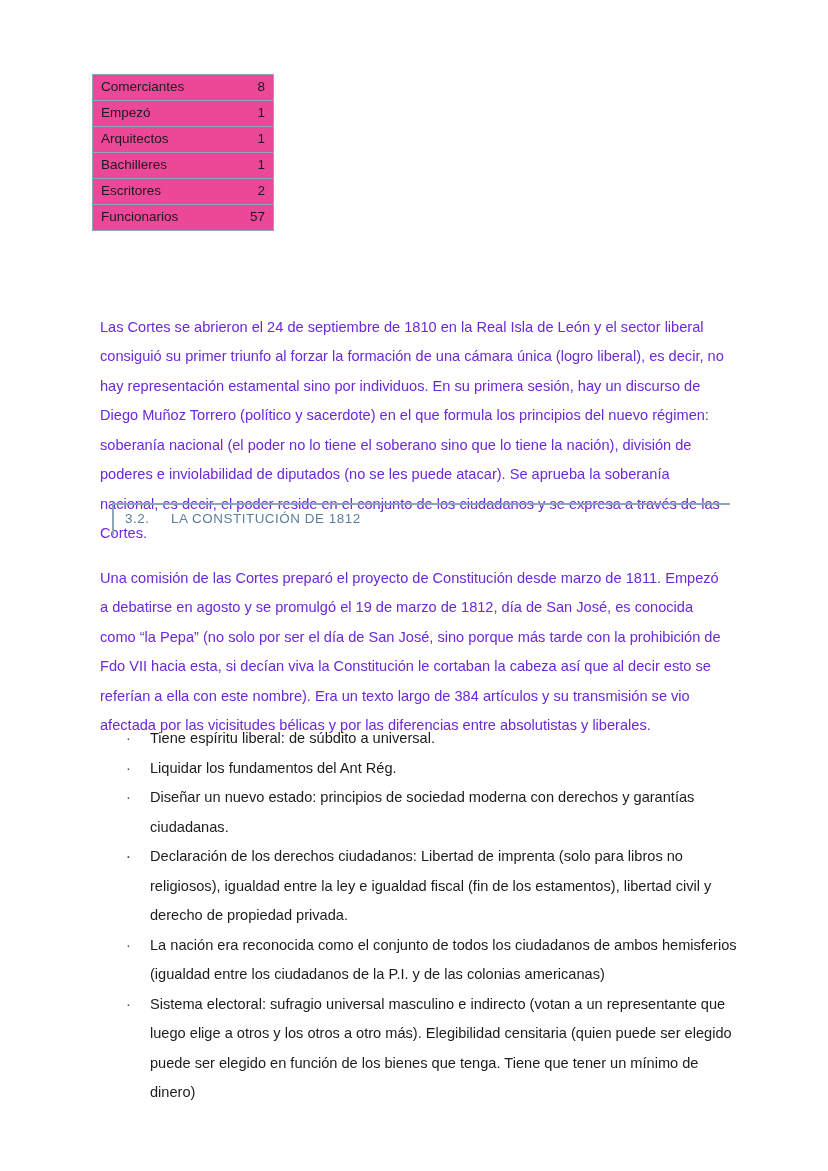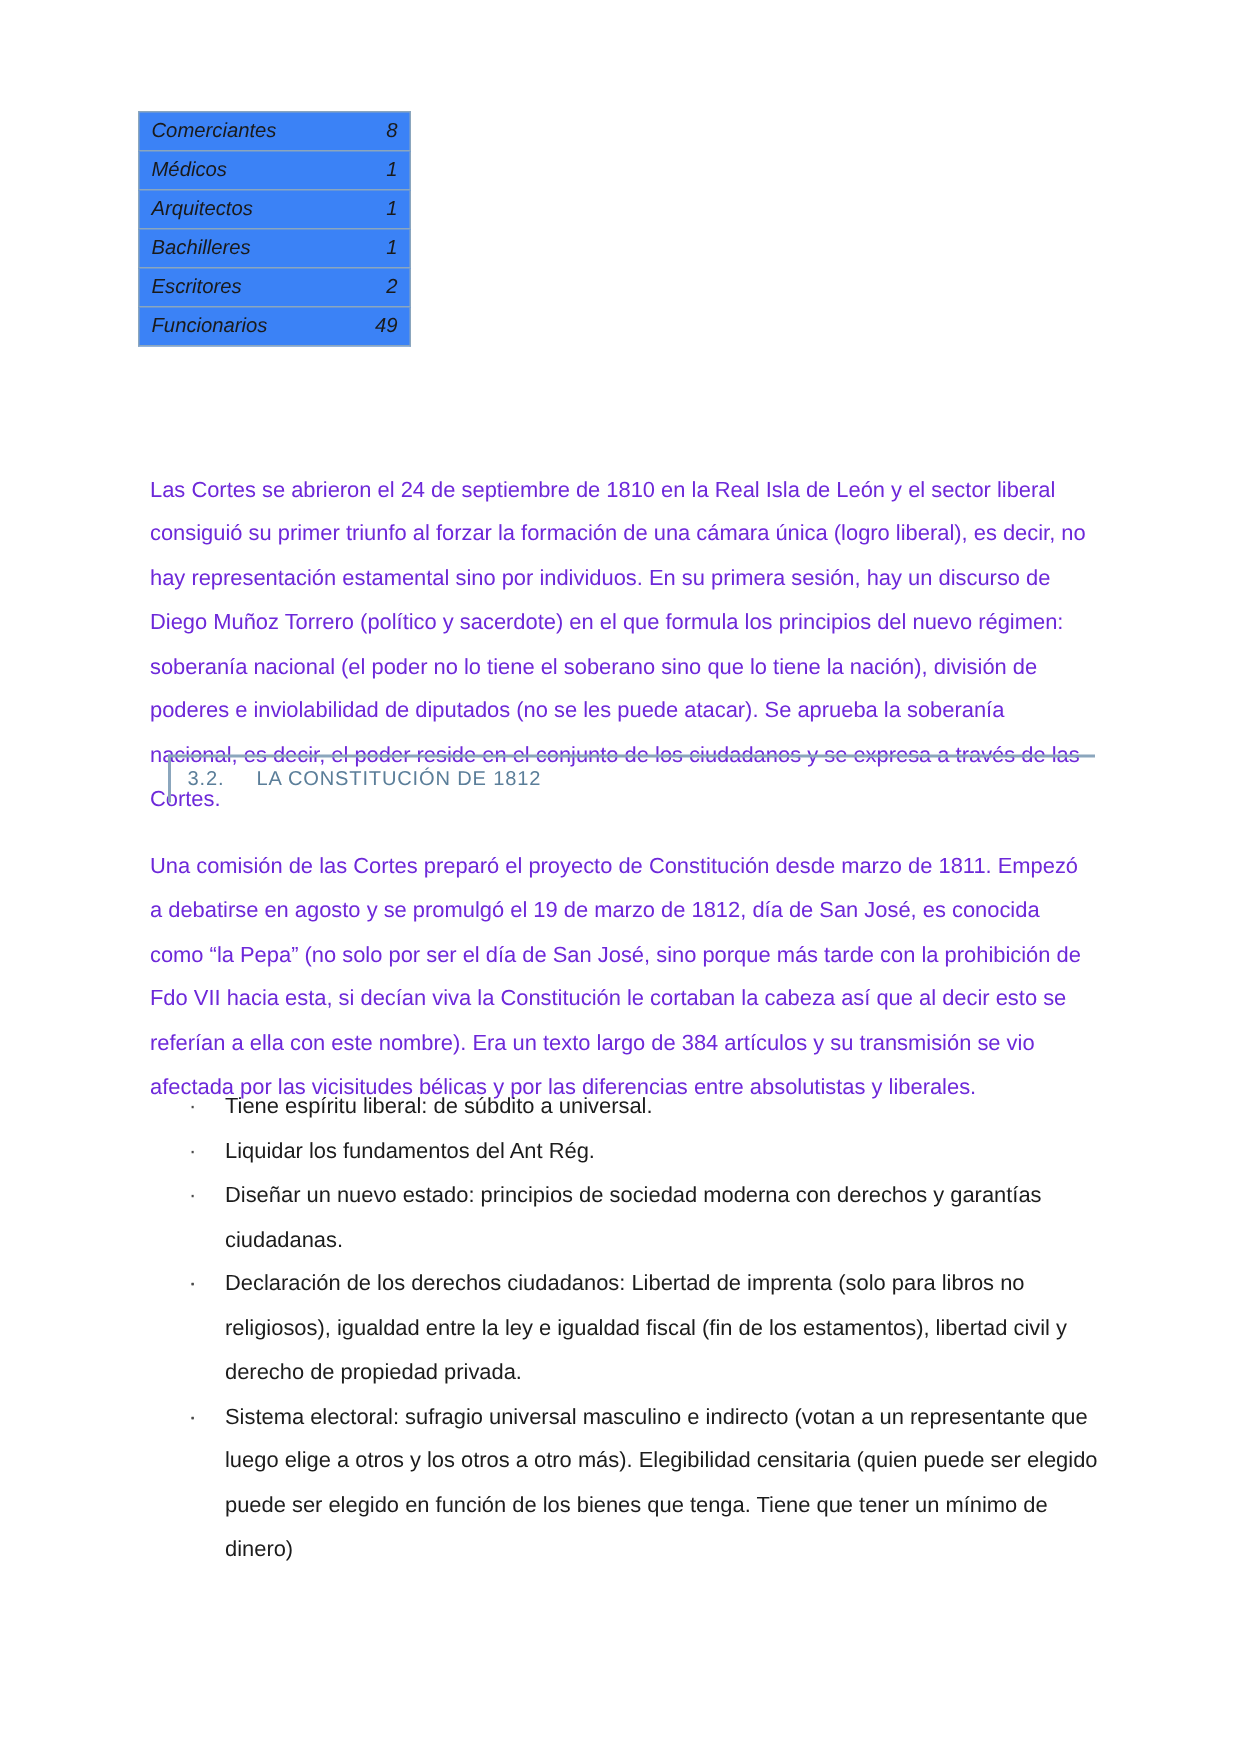--- a/index.html
+++ b/index.html
@@ -24,22 +24,21 @@
   }
 
   
   .prof-table {
     position: absolute;
     left: 92px;
     top: 74px;
     width: 182px;
     border: 1px solid #8ba6bd;
     border-collapse: collapse;
-    background: #3b82f6;
-    font-style: italic;
+    background: #ec4899;
   }
   .prof-table tr {
     border-bottom: 1px solid #8ba6bd;
   }
   .prof-table tr:last-child {
     border-bottom: none;
   }
   .prof-row-cell {
     padding: 2px 8px 3px 8px;
     font-size: 13.5px;
@@ -142,21 +141,21 @@
   <table class="prof-table">
     <tbody>
       <tr>
         <td class="prof-row-cell">
           <span class="prof-label">Comerciantes</span>
           <span class="prof-value">8</span>
         </td>
       </tr>
       <tr>
         <td class="prof-row-cell">
-          <span class="prof-label">Médicos</span>
+          <span class="prof-label">Empezó</span>
           <span class="prof-value">1</span>
         </td>
       </tr>
       <tr>
         <td class="prof-row-cell">
           <span class="prof-label">Arquitectos</span>
           <span class="prof-value">1</span>
         </td>
       </tr>
       <tr>
@@ -167,21 +166,21 @@
       </tr>
       <tr>
         <td class="prof-row-cell">
           <span class="prof-label">Escritores</span>
           <span class="prof-value">2</span>
         </td>
       </tr>
       <tr>
         <td class="prof-row-cell">
           <span class="prof-label">Funcionarios</span>
-          <span class="prof-value">49</span>
+          <span class="prof-value">57</span>
         </td>
       </tr>
     </tbody>
   </table>
 
   <p class="para" id="para-cortes">Las Cortes se abrieron el 24 de septiembre de 1810 en la Real Isla de León y el sector liberal consiguió su primer triunfo al forzar la formación de una cámara única (logro liberal), es decir, no hay representación estamental sino por individuos.  En su primera sesión, hay un discurso de Diego Muñoz Torrero (político y sacerdote) en el que formula los principios del nuevo régimen: soberanía nacional (el poder no lo tiene el soberano sino que lo tiene la nación), división de poderes e inviolabilidad de diputados (no se les puede atacar). Se aprueba la soberanía nacional, es decir, el poder reside en el conjunto de los ciudadanos y se expresa a través de las Cortes.</p>
 
   <div class="heading-block">
     <div class="heading-inner">
       <span class="heading-num">3.2.</span><span class="heading-text">LA CONSTITUCIÓN DE 1812</span>
@@ -205,20 +204,21 @@
     </div>
     <div class="bullet-item">
       <span class="bullet-dot">·</span>
     </div>
     <div class="bullet-item">
       <span class="bullet-dot">·</span>
       <span>Declaración de los derechos ciudadanos: Libertad de imprenta (solo para libros no religiosos), igualdad entre la ley e igualdad fiscal (fin de los estamentos), libertad civil y derecho de propiedad privada.</span>
     </div>
     <div class="bullet-item">
       <span class="bullet-dot">·</span>
+      <span>La nación era reconocida como el conjunto de todos los ciudadanos de ambos hemisferios (igualdad entre los ciudadanos de la P.I. y de las colonias americanas)</span>
     </div>
     <div class="bullet-item">
       <span class="bullet-dot">·</span>
       <span>Sistema electoral: sufragio universal masculino e indirecto (votan a un representante que luego elige a otros y los otros a otro más). Elegibilidad censitaria (quien puede ser elegido puede ser elegido en función de los bienes que tenga. Tiene que tener un mínimo de dinero)</span>
     </div>
   </div>
 
 </div>
 
 </body></html>

